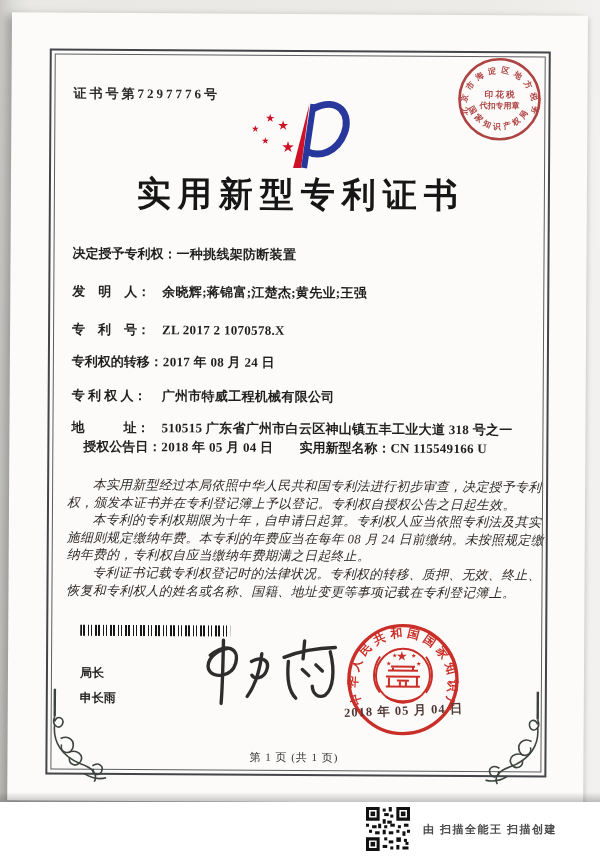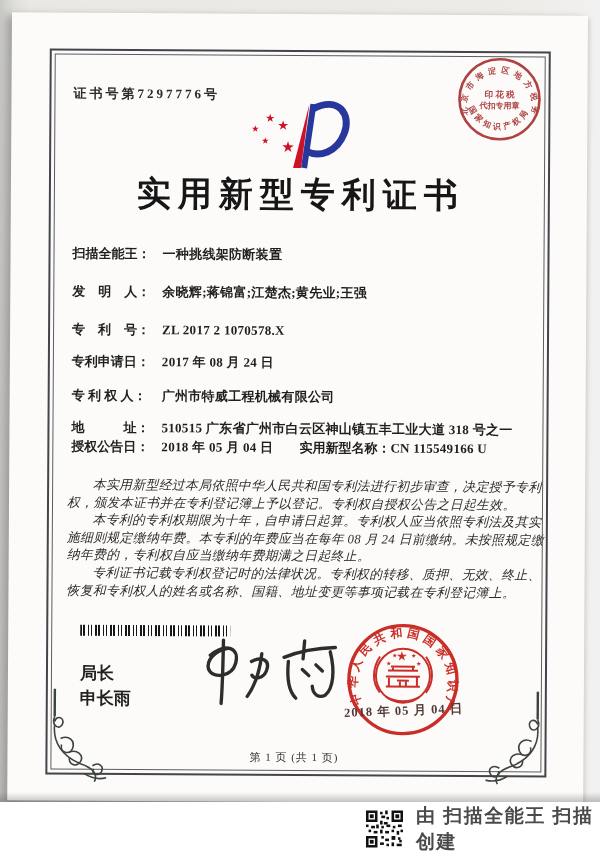--- a/index.html
+++ b/index.html
@@ -49,56 +49,56 @@
   .tax-stamp{position:absolute;left:444px;top:40px;opacity:.92;}
   
   .fields{position:absolute;left:62px;top:232px;width:470px;font-size:13px;color:#1f1f1f;}
   .frow{display:flex;line-height:18px;}
   .frow .lab{flex:0 0 90px;font-weight:bold;white-space:nowrap;}
   .frow .val{flex:1;font-weight:600;letter-spacing:.3px;}
   .mb-lg{margin-bottom:20px;} .mb-md{margin-bottom:16px;} .mb-sm{margin-bottom:14px;}
   .frow.pair{display:flex;}
   .pair .half{display:flex;}
   .pair .half.right{margin-left:26px;}
-  .pair .half .lab{flex:0 0 90px;}
+  .pair .half .lab{flex:0 0 90px;text-align:right;}
   
   .paras{
     position:absolute;left:58px;top:464px;width:482px;
     font-size:12.8px;line-height:17.6px;color:#2e2a28;
     font-style:italic;letter-spacing:.4px;
   }
   .paras p{margin:0;text-indent:2em;}
   
   .barcode{
     position:absolute;left:72px;top:612px;width:150px;height:11px;
     background:repeating-linear-gradient(90deg,
       #161616 0 2px,#fff 2px 3px,#161616 3px 5px,#fff 5px 8px,
       #161616 8px 9px,#fff 9px 11px,#161616 11px 12px,#fff 12px 15px);
   }
-  .officer{position:absolute;left:72px;top:648px;font-size:17px;font-weight:bold;color:#222;line-height:25px;}
+  .officer{position:absolute;left:72px;top:648px;font-size:12px;font-weight:bold;color:#222;line-height:25px;}
   .officer span{display:block;}
   .signature{position:absolute;left:188px;top:618px;transform:rotate(-2deg);}
   .seal{position:absolute;left:336px;top:606px;opacity:.95;}
   .seal-date{
     position:absolute;left:330px;top:688px;width:132px;text-align:center;
     font-size:12.5px;font-weight:bold;color:#503a37;letter-spacing:1px;
     transform:rotate(-2.5deg);
   }
   .page-footer{
     position:absolute;left:38px;top:736px;width:497px;text-align:center;
     font-size:11px;color:#333;letter-spacing:1px;
   }
   
   .scan-bar{
     position:absolute;left:0;top:802px;width:600px;height:54px;
     background:#ffffff;display:flex;align-items:center;
   }
   .scan-bar .qr{margin-left:366px;}
   .scan-bar .scan-label{
-    margin-left:13px;font-size:19px;font-weight:bold;color:#4a4a4a;
+    margin-left:13px;font-size:11px;font-weight:bold;color:#4a4a4a;
     letter-spacing:1.5px;font-family:"Liberation Sans","DejaVu Sans",sans-serif;
   }
 </style>
 </head>
 <body>
 
 <div class="photo">
   <div class="paper">
 
     <div class="cert-no">证书号第7297776号</div>
@@ -127,33 +127,33 @@
       <text x="14" y="52" font-size="9" fill="#ce1126">★</text>
       <text x="40" y="50" font-size="13" fill="#ce1126">★</text>
       <text x="24" y="64" font-size="9" fill="#ce1126">★</text>
       <text x="44" y="72" font-size="15" fill="#ce1126">★</text>
     </svg>
 
     <div class="title">实用新型专利证书</div>
 
     <div class="fields">
       <div class="frow mb-lg">
-        <span class="lab">扫描全能王：</span>
+        <span class="lab">决定授予专利权：</span>
         <span class="val">一种挑线架防断装置</span>
       </div>
       <div class="frow mb-lg">
         <span class="lab">发　明　人：</span>
         <span class="val">余晓辉;蒋锦富;江楚杰;黄先业;王强</span>
       </div>
       <div class="frow mb-sm">
         <span class="lab">专　利　号：</span>
         <span class="val">ZL 2017 2 1070578.X</span>
       </div>
       <div class="frow mb-md">
-        <span class="lab">专利申请日：</span>
+        <span class="lab">专利权的转移：</span>
         <span class="val">2017 年 08 月 24 日</span>
       </div>
       <div class="frow mb-sm">
         <span class="lab">专 利 权 人：</span>
         <span class="val">广州市特威工程机械有限公司</span>
       </div>
       <div class="frow" style="margin-bottom:1px;">
         <span class="lab">地　　　址：</span>
         <span class="val">510515 广东省广州市白云区神山镇五丰工业大道 318 号之一</span>
       </div>

